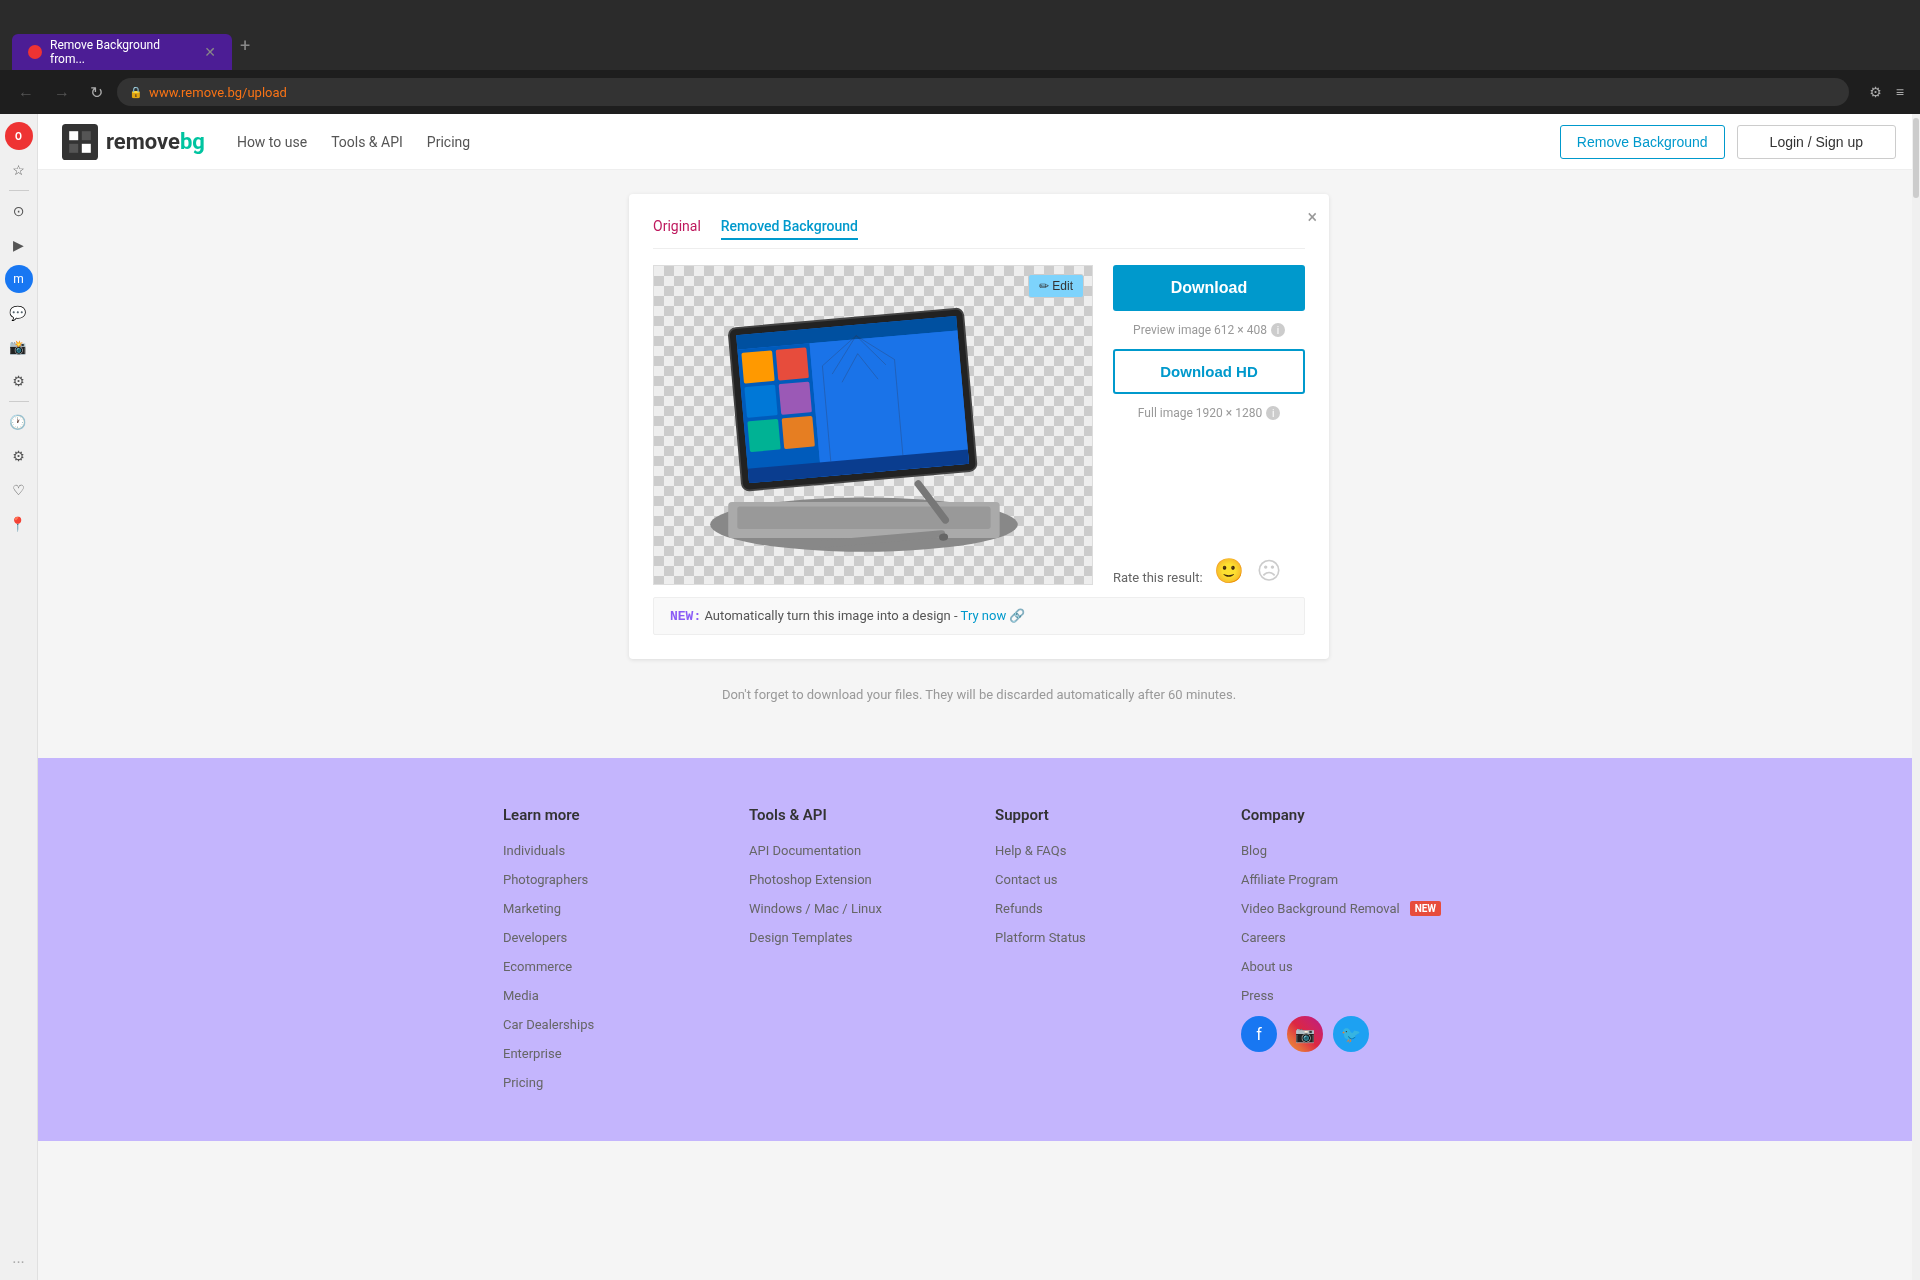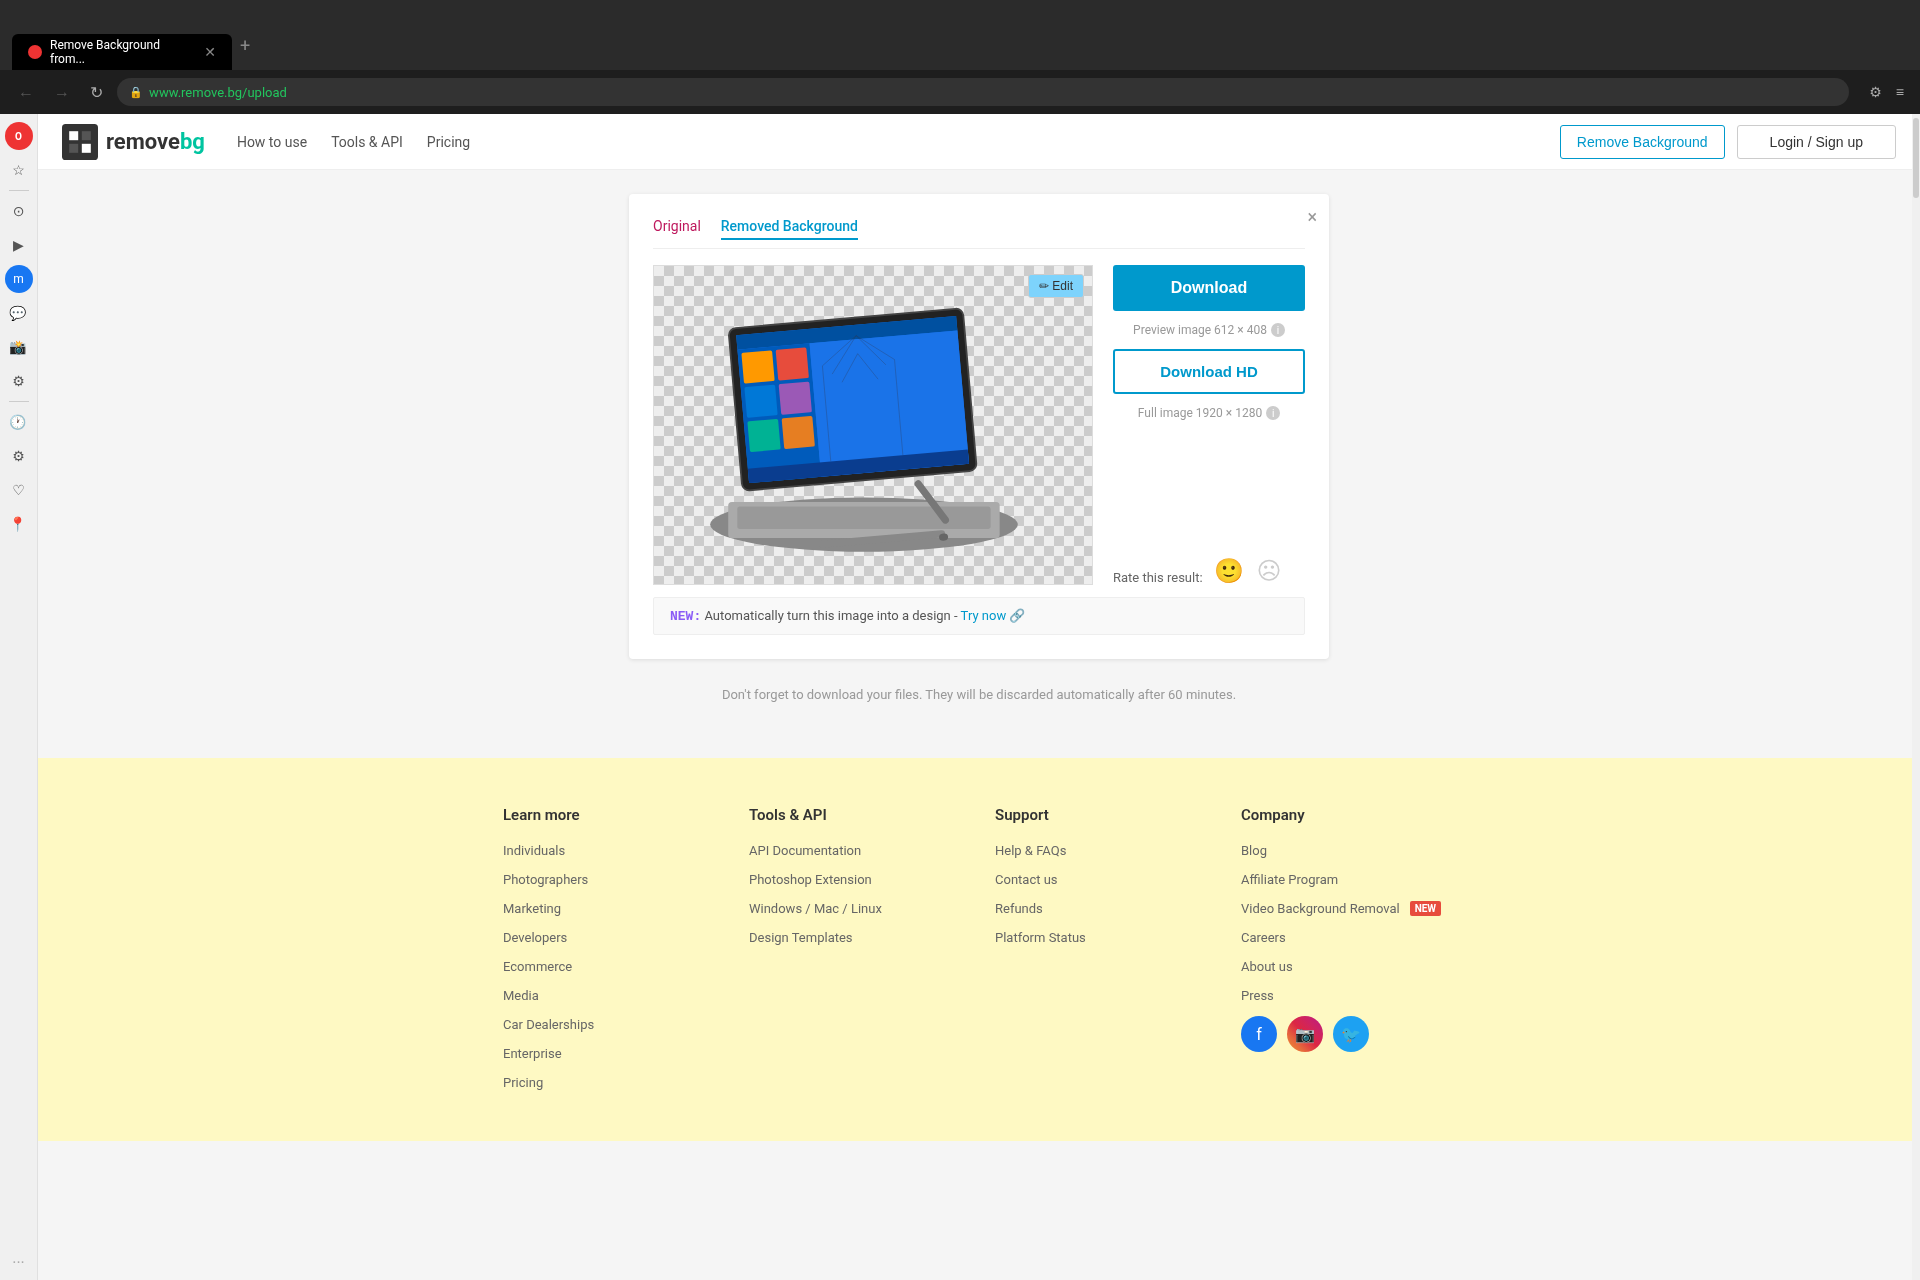--- a/index.html
+++ b/index.html
@@ -27,21 +27,21 @@
       padding: 6px 16px;
       border-radius: 6px 6px 0 0;
       display: flex;
       align-items: center;
       gap: 8px;
       min-width: 180px;
       max-width: 220px;
       height: 36px;
     }
     .browser-tab.active {
-      background: #000000;
+      background: #4c1d95;
       color: #fff;
     }
     .tab-favicon { width: 14px; height: 14px; background: #e33; border-radius: 50%; flex-shrink: 0; }
     .tab-close { margin-left: auto; color: #888; cursor: pointer; font-size: 14px; }
     .tab-new { color: #888; font-size: 18px; cursor: pointer; padding: 0 8px; align-self: center; }
 
     .browser-nav {
       background: #1e1e1e;
       height: 44px;
       display: flex;
@@ -65,21 +65,21 @@
       border-radius: 20px;
       height: 28px;
       display: flex;
       align-items: center;
       padding: 0 12px;
       gap: 6px;
       font-size: 13px;
       color: #fff;
     }
     .lock-icon { color: #aaa; font-size: 11px; }
-    .address-text { color: #22c55e; font-size: 13px; }
+    .address-text { color: #f97316; font-size: 13px; }
     .browser-actions { display: flex; gap: 6px; align-items: center; margin-left: 8px; }
     .browser-action-btn { color: #aaa; font-size: 14px; cursor: pointer; padding: 4px; }
 
     
     .page-wrapper {
       display: flex;
     }
     .left-sidebar {
       width: 38px;
       background: #f0f0f0;
@@ -358,21 +358,21 @@
     .discard-notice {
       text-align: center;
       font-size: 13px;
       color: #999;
       margin-top: 16px;
       padding: 12px 0;
     }
 
     
     .footer {
-      background: #fef9c3;
+      background: #c4b5fd;
       padding: 48px 0 40px;
       margin-top: 20px;
     }
     .footer-inner {
       max-width: 1000px;
       margin: 0 auto;
       display: grid;
       grid-template-columns: repeat(4, 1fr);
       gap: 32px;
       padding: 0 24px;

